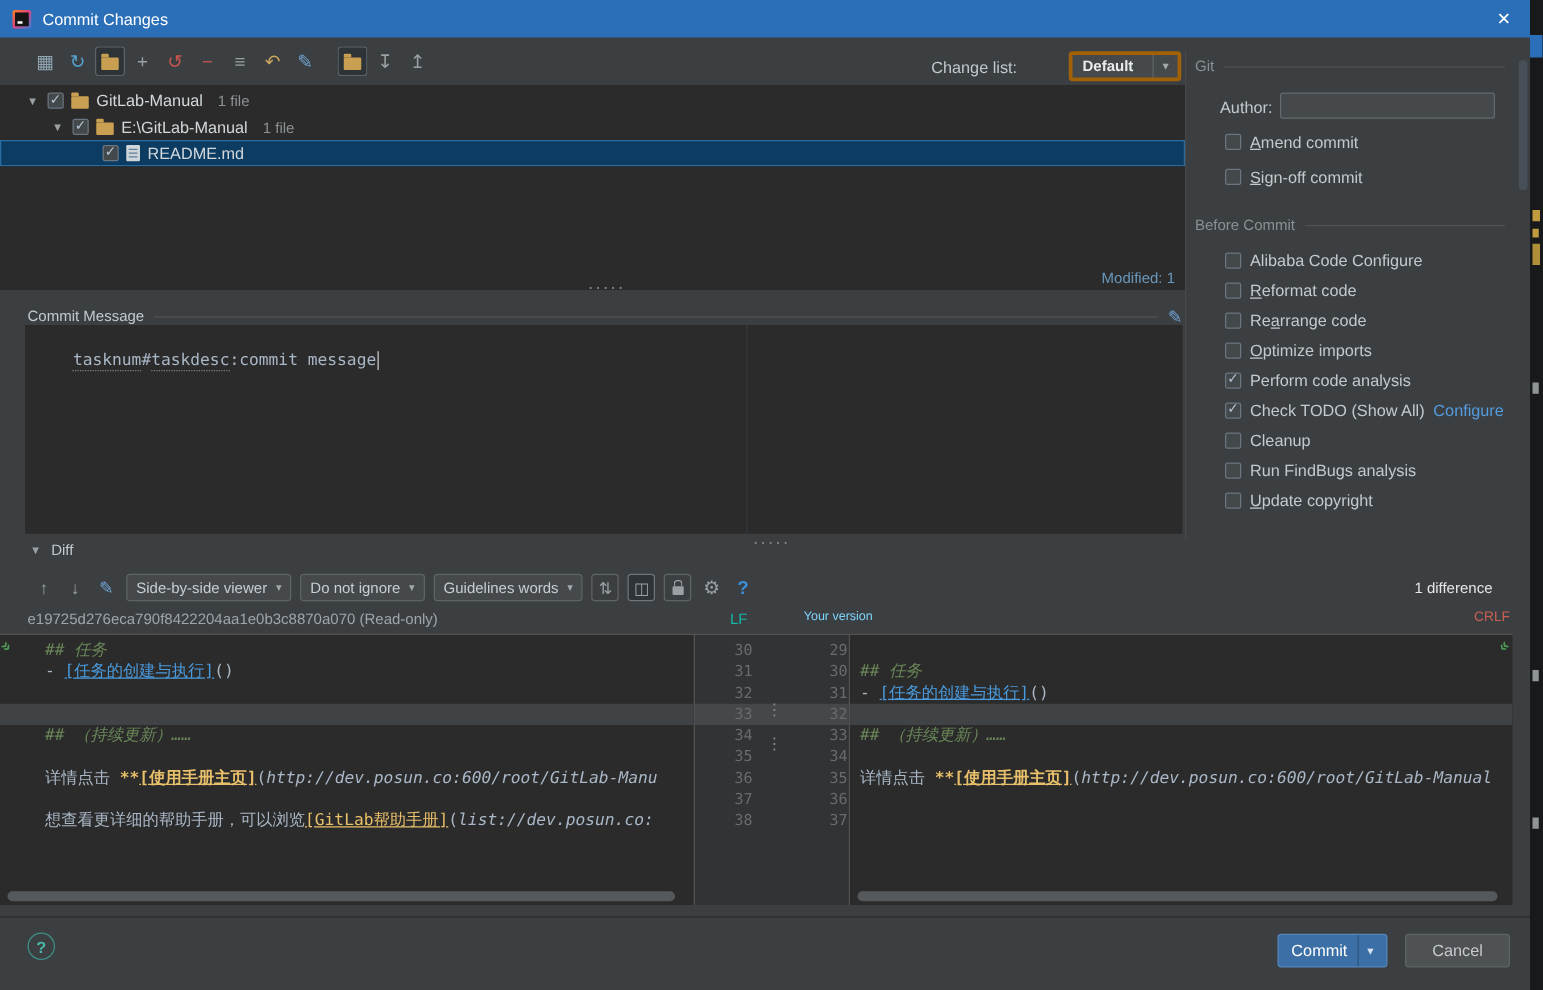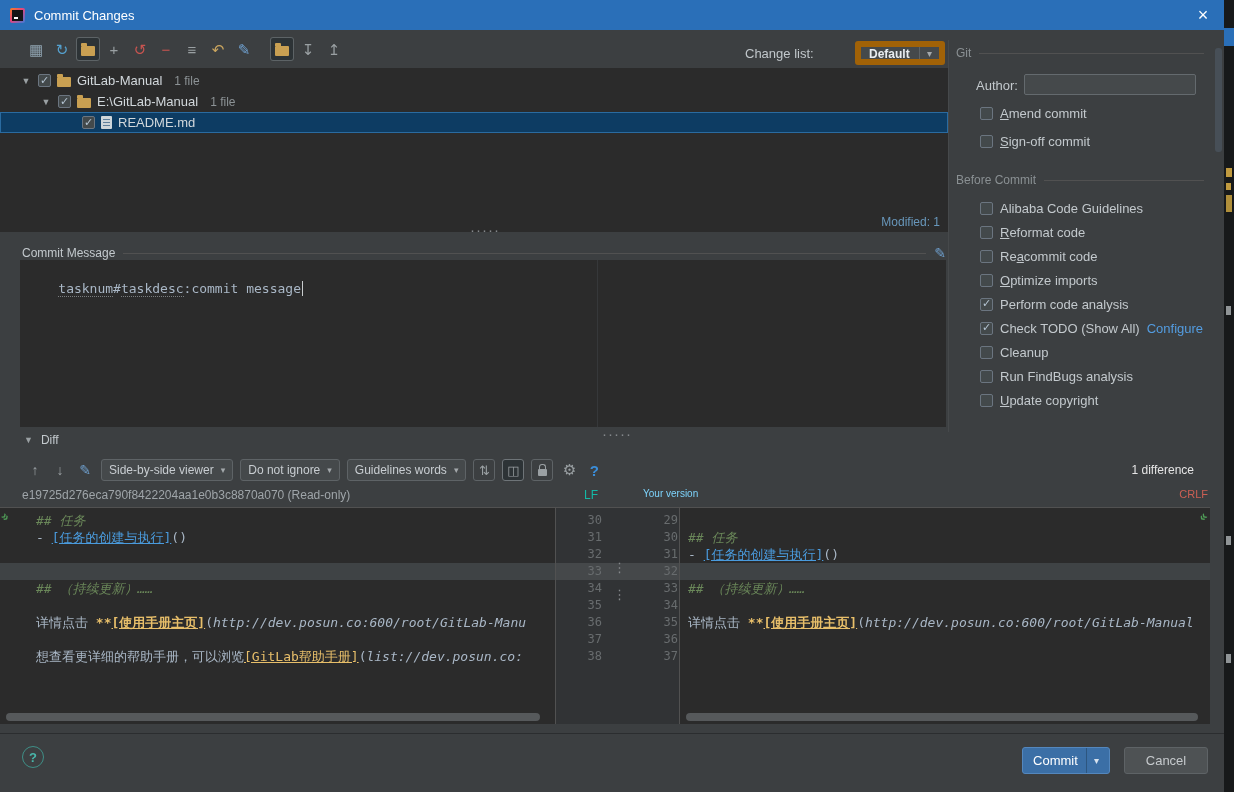--- a/index.html
+++ b/index.html
@@ -18,21 +18,21 @@
   .toolbar{position:absolute;left:0;top:30px;width:1224px;height:38px;display:flex;align-items:center;padding-left:24px;box-sizing:border-box;gap:2px}
   .tbtn{width:24px;height:24px;display:flex;align-items:center;justify-content:center;border-radius:3px;flex:0 0 auto}
   .tbtn .g{font-size:15px;line-height:15px}
   .tbtn.toggled{background:#2d3336;box-shadow:inset 0 0 0 1px #5d6периodic366;}
   .tbtn.toggled{box-shadow:inset 0 0 0 1px #5d6366}
   .tsp{width:10px;flex:0 0 auto}
   .c-blue{color:#55a1cf}.c-gray{color:#9aa0a3}.c-red{color:#c75450}.c-yellow{color:#cba65f}.c-edit{color:#6fa0cf}.c-slate{color:#8fa3b0}
   .folder{width:14px;height:10px;background:#c9a052;border-radius:1px;position:relative;margin-top:3px}
   .folder::before{content:"";position:absolute;top:-3px;left:0;width:6px;height:3px;background:#c9a052;border-radius:1px 1px 0 0}
   .cl-label{position:absolute;left:745px;top:46px;width:100px;color:#c1c7cb;font-size:13px}
-  .cl-combo{position:absolute;left:855px;top:41px;width:90px;height:24px;background:#45494b;border:6px solid #a16207;border-radius:3px;display:flex;align-items:flex-start;box-sizing:border-box}
+  .cl-combo{position:absolute;left:855px;top:41px;width:90px;height:24px;background:#45494b;border:3px solid #a16207;border-radius:3px;display:flex;align-items:center;box-sizing:border-box}
   .cl-value{flex:1;color:#e8ecef;font-size:12px;font-weight:bold;padding-left:8px}
   .cl-arrowbox{width:19px;height:100%;border-left:1px solid #5e6366;display:flex;align-items:center;justify-content:center;color:#a3a8ab;font-size:10px}
 
   
   .treepanel{position:absolute;left:0;top:68px;width:948px;height:164px;background:#2b2b2b}
   .trow{position:absolute;left:0;right:0;height:21px;display:flex;align-items:center;gap:6px;box-sizing:border-box}
   .twist{color:#9aa0a3;font-size:9px;width:12px;text-align:center}
   .cb{width:13px;height:13px;background:#43494b;border:1px solid #6b7580;border-radius:2px;display:flex;align-items:center;justify-content:center;box-sizing:border-box;flex:0 0 auto}
   .cb .ck{color:#b6c6d4;font-size:11px;line-height:11px;margin-top:-1px}
   .tlabel{color:#d2d8dc;font-size:13px}
@@ -236,29 +236,29 @@
     <span class="lbl"><span></span><span class="mn">S</span><span>ign-off commit</span></span>
   </div>
 
   <div class="sect" style="left:956px;top:173px;width:248px">
     <span class="sect-label">Before Commit</span>
     <div class="rule"></div>
   </div>
 
   <div class="opt" style="top:200px">
     <span class="cb"></span>
-    <span class="lbl"><span>Alibaba Code Guidelines</span><span class="mn"></span><span></span></span>
+    <span class="lbl"><span>Alibaba Code Configure</span><span class="mn"></span><span></span></span>
   </div>
   <div class="opt" style="top:224px">
     <span class="cb"></span>
     <span class="lbl"><span></span><span class="mn">R</span><span>eformat code</span></span>
   </div>
   <div class="opt" style="top:248px">
     <span class="cb"></span>
-    <span class="lbl"><span>Re</span><span class="mn">a</span><span>commit code</span></span>
+    <span class="lbl"><span>Re</span><span class="mn">a</span><span>rrange code</span></span>
   </div>
   <div class="opt" style="top:272px">
     <span class="cb"></span>
     <span class="lbl"><span></span><span class="mn">O</span><span>ptimize imports</span></span>
   </div>
   <div class="opt" style="top:296px">
     <span class="cb">
         <span class="ck">✓</span>
       </span>
     <span class="lbl"><span>Perform code analysis</span></span>

